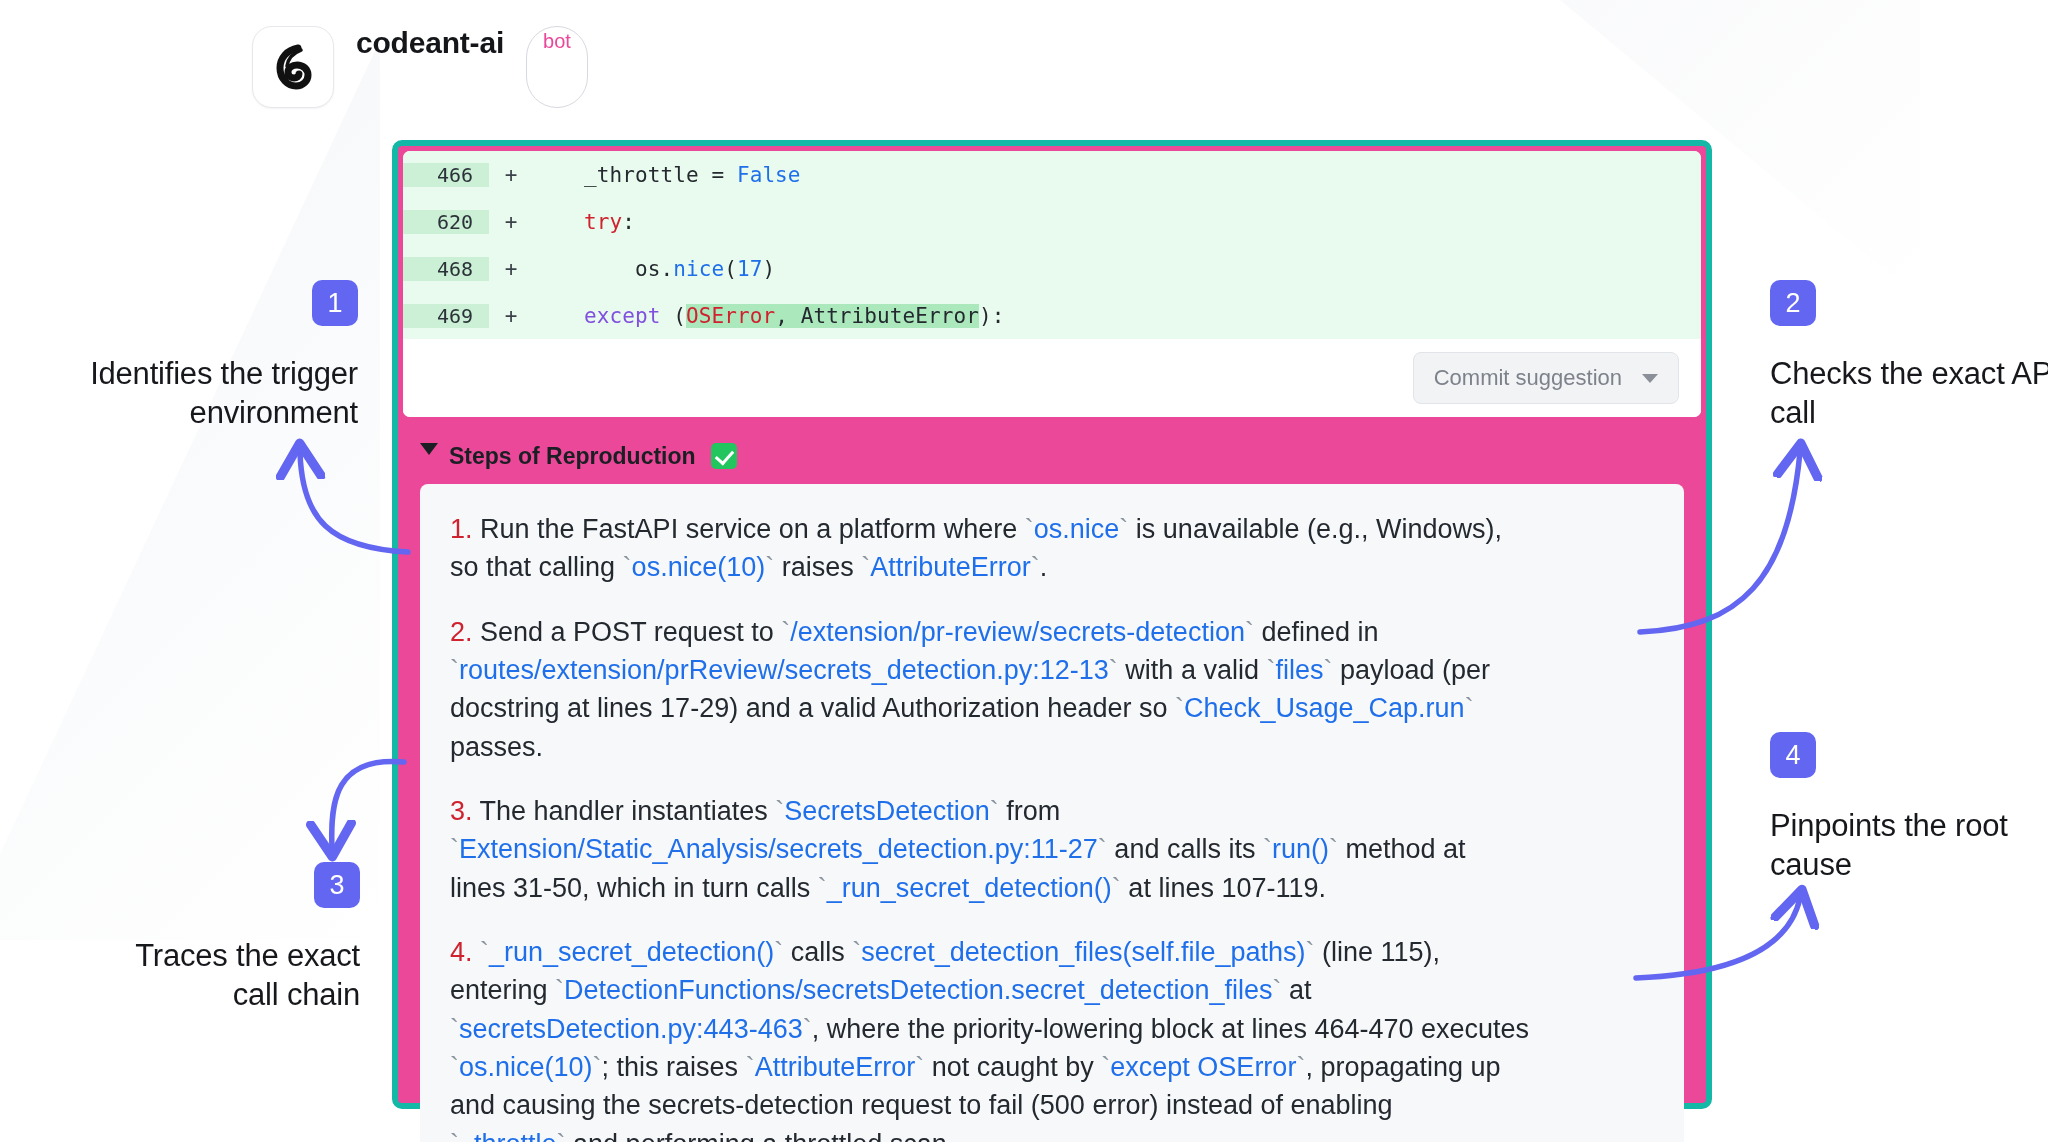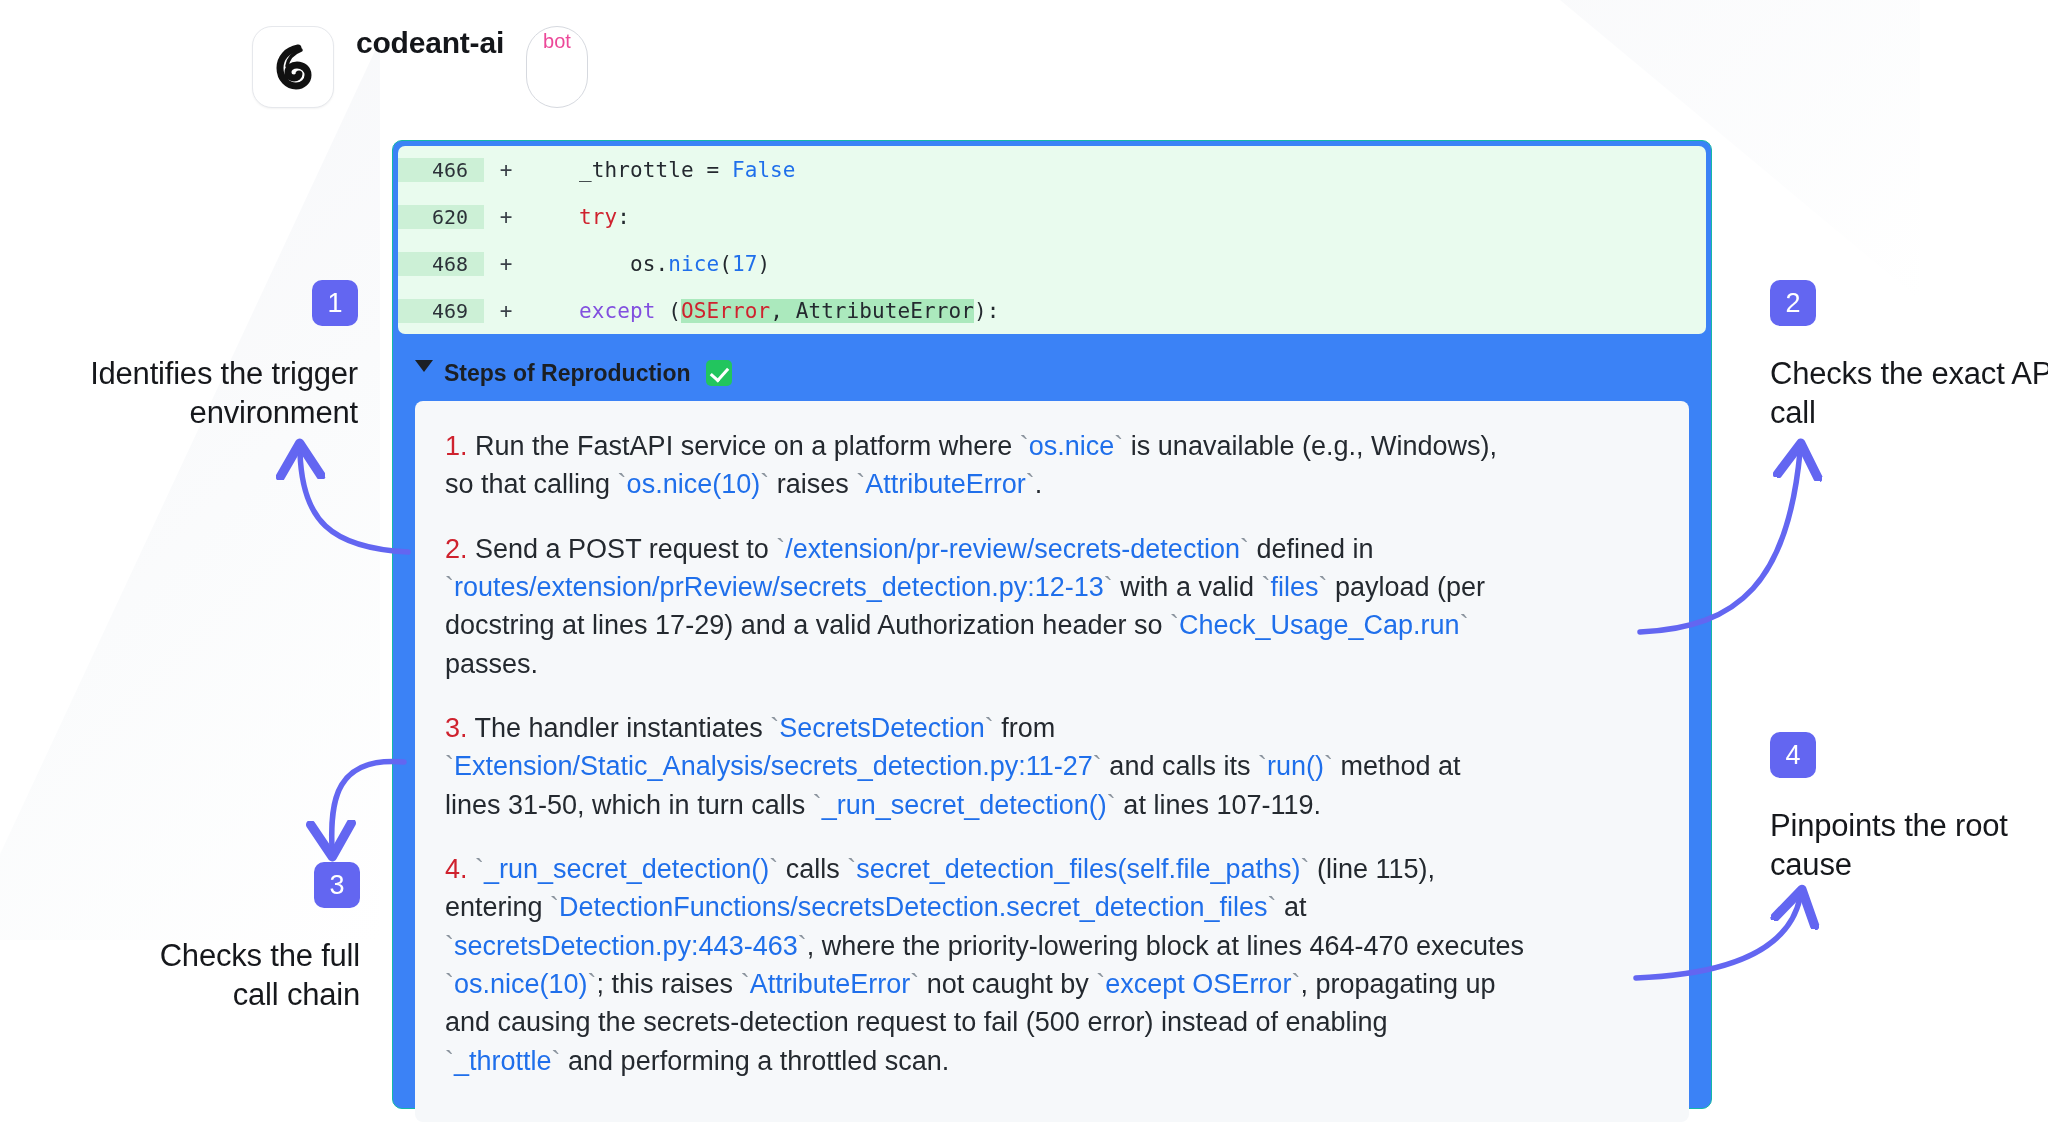--- a/index.html
+++ b/index.html
@@ -38,22 +38,22 @@
   }
   .bot-tag {
     font-size: 20px; color: #ec4899; border: 1px solid #d6d9df;
     border-radius: 999px; padding: 4px 16px 6px; line-height: 1;
   }
 
   
   .card {
     position: absolute; left: 392px; top: 140px;
     width: 1320px; height: 969px;
-    background: #3b82f6;
-    border: 1px solid #14b8a6;
+    background: #ec4899;
+    border: 6px solid #14b8a6;
     border-radius: 10px;
   }
 
   
   .suggestion {
     margin: 5px 5px 0 5px;
     border-radius: 7px; overflow: hidden;
     background: #ffffff;
   }
   .diff { background: #e9fbee; }
@@ -202,20 +202,26 @@
         </div>
 
         <div class="diff-row">
           <div class="ln">469</div>
           <div class="sign">+</div>
           <div class="code">    <span class="tok-kw">except</span> (<span class="hl"><span class="tok-err">OSError</span>, AttributeError</span>):</div>
         </div>
 
       </div>
 
+      <div class="suggestion-footer">
+        <div class="commit-btn">
+          <span>Commit suggestion</span>
+          <span class="caret-dn"></span>
+        </div>
+      </div>
     </div>
 
     <div class="steps-head">
       <span class="tri-dn"></span>
       <span>Steps of Reproduction</span>
       <span class="check-emoji"></span>
     </div>
 
     <div class="steps-body">
 
@@ -235,21 +241,21 @@
     <div class="callout-text">Identifies the trigger environment</div>
   </div>
 
   <div class="callout" id="callout-2">
     <div class="badge">2</div>
     <div class="callout-text">Checks the exact API call</div>
   </div>
 
   <div class="callout" id="callout-3">
     <div class="badge">3</div>
-    <div class="callout-text">Checks the full call chain</div>
+    <div class="callout-text">Traces the exact call chain</div>
   </div>
 
   <div class="callout" id="callout-4">
     <div class="badge">4</div>
     <div class="callout-text">Pinpoints the root cause</div>
   </div>
 
   <svg class="arrows" width="2048" height="1142" viewBox="0 0 2048 1142">
     <defs>
       <marker id="ah" markerWidth="9" markerHeight="9" refX="5" refY="4.5" orient="auto" markerUnits="strokeWidth">

